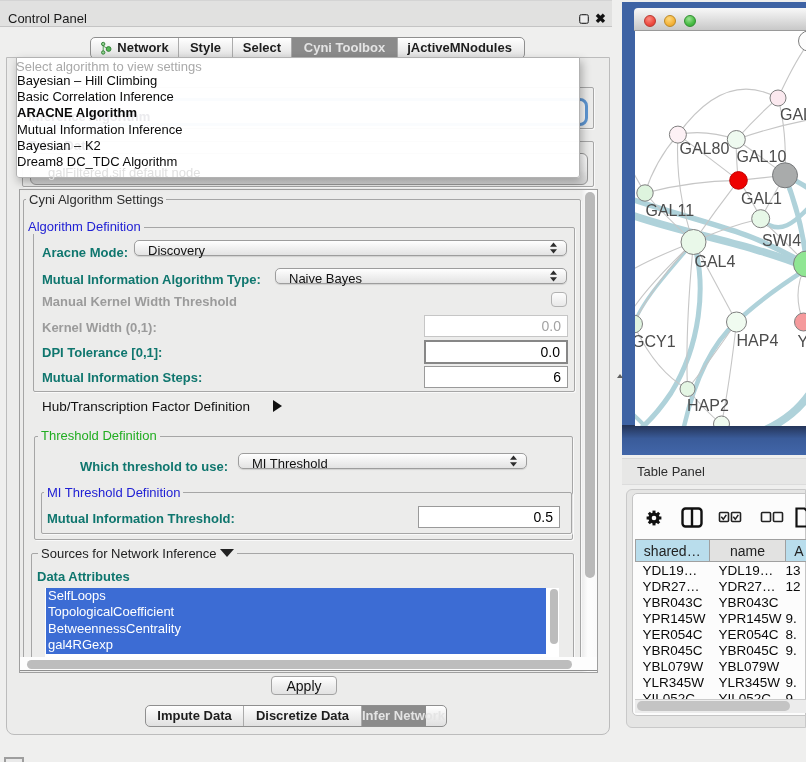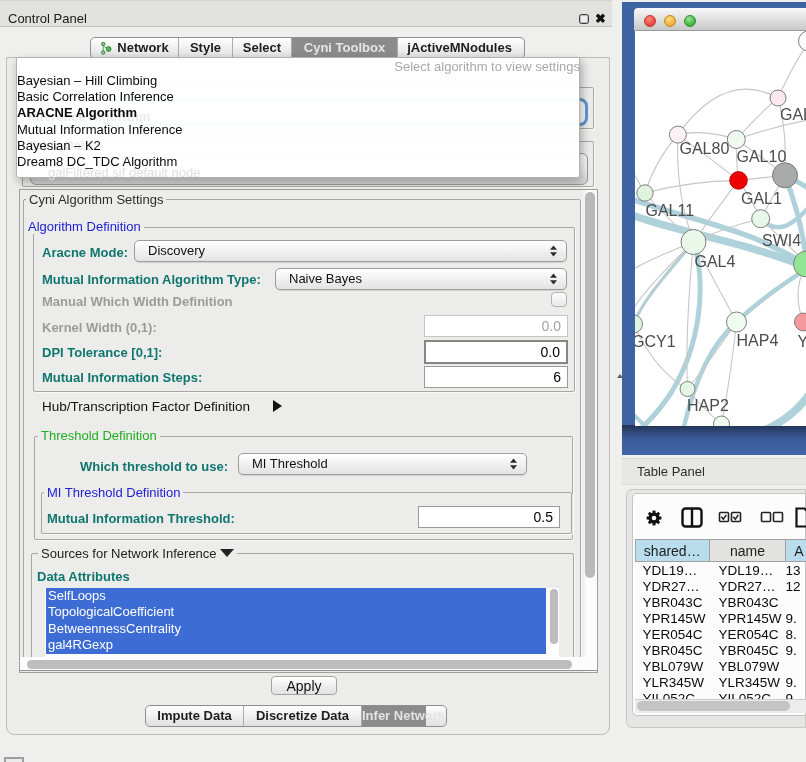--- a/index.html
+++ b/index.html
@@ -1,21 +1,21 @@
 <!DOCTYPE html>
 <html><head>
 <meta charset="utf-8">
 <style>
 * { margin:0; padding:0; box-sizing:border-box; }
 html,body { width:806px; height:762px; background:#efefee; font-family:"Liberation Sans",sans-serif; overflow:hidden; }
 .abs { position:absolute; }
 .gtitle { position:absolute; font-size:13px; background:#ececeb; padding:0 3px; line-height:14px; }
 .gbox { position:absolute; border:1px solid #a6a6a6; border-radius:2px; box-shadow:1px 1px 0 rgba(255,255,255,0.7); }
 .lbl { position:absolute; font-size:13px; font-weight:bold; color:#0f766e; white-space:nowrap; }
-.combo { position:absolute; height:22px; border:1px solid #9d9d9d; border-radius:5px; background:linear-gradient(#ffffff,#f2f2f2 45%,#e3e3e3); font-size:13px; color:#111; line-height:20px; padding-left:13px; box-shadow:0 1px 1px rgba(0,0,0,0.12); }
+.combo { position:absolute; height:16px; border:1px solid #9d9d9d; border-radius:5px; background:linear-gradient(#ffffff,#f2f2f2 45%,#e3e3e3); font-size:13px; color:#111; line-height:20px; padding-left:13px; box-shadow:0 1px 1px rgba(0,0,0,0.12); }
 .carr { position:absolute; right:8px; top:50%; margin-top:-6px; }
 .tfield { position:absolute; background:#fff; font-size:14px; text-align:right; padding-right:6px; color:#000; }
 .tabstrip { position:absolute; height:22px; white-space:nowrap; font-size:0; border:1px solid #8f8f8f; border-radius:5px; background:linear-gradient(#ffffff,#ececec 60%,#e0e0e0); overflow:hidden; }
 .toptab { display:inline-block; height:20px; line-height:19px; font-size:13px; font-weight:bold; color:#1d1d1d; text-align:center; border-left:1px solid #ababab; vertical-align:top; }
 .toptab:first-child { border-left:none; }
 .seltab { background:#8b8b8b; color:#e4e4e4; }
 </style>
 </head>
 <body>
 
@@ -53,21 +53,21 @@
 <div class="lbl" style="left:42px;top:245px;">Aracne Mode:</div>
 <div class="combo" style="left:134px;top:240px;width:433px;">Discovery<svg class="carr" width="9" height="12" viewBox="0 0 9 12">
       <path d="M4.5 0.5 L8 4.8 H1 z" fill="#2d2d2d"></path>
       <path d="M4.5 11.5 L1 7.2 H8 z" fill="#2d2d2d"></path>
     </svg></div>
 <div class="lbl" style="left:42px;top:272px;">Mutual Information Algorithm Type:</div>
 <div class="combo" style="left:275px;top:268px;width:292px;">Naive Bayes<svg class="carr" width="9" height="12" viewBox="0 0 9 12">
       <path d="M4.5 0.5 L8 4.8 H1 z" fill="#2d2d2d"></path>
       <path d="M4.5 11.5 L1 7.2 H8 z" fill="#2d2d2d"></path>
     </svg></div>
-<div class="lbl" style="left:42px;top:294px;color:#9b9b9b;">Manual Which Width Definition</div>
+<div class="lbl" style="left:42px;top:294px;color:#9b9b9b;">Manual Kernel Width Threshold</div>
 <div class="abs" style="left:551px;top:292px;width:16px;height:15px;border:1px solid #b2b2b2;border-radius:4px;background:linear-gradient(#fdfdfd,#e8e8e8);"></div>
 <div class="lbl" style="left:42px;top:320px;color:#9b9b9b;">Kernel Width (0,1):</div>
 <div class="tfield" style="left:424px;top:315px;width:144px;height:22px;border:1px solid #c6c6c6;color:#a3a3a3;line-height:20px;">0.0</div>
 <div class="lbl" style="left:42px;top:345px;">DPI Tolerance [0,1]:</div>
 <div class="tfield" style="left:424px;top:340px;width:144px;height:24px;border:2px solid #878787;line-height:20px;">0.0</div>
 <div class="lbl" style="left:42px;top:370px;">Mutual Information Steps:</div>
 <div class="tfield" style="left:424px;top:366px;width:144px;height:22px;border:1px solid #9a9a9a;line-height:20px;">6</div>
 
 <div class="abs" style="left:42px;top:399px;font-size:13.5px;color:#111;">Hub/Transcription Factor Definition</div>
 <div class="abs" style="left:273px;top:400px;width:0;height:0;border-left:9px solid #111;border-top:6.5px solid transparent;border-bottom:6.5px solid transparent;"></div>
@@ -92,21 +92,21 @@
 <div class="abs" style="left:550px;top:589px;width:8px;height:55px;background:#bcbcbc;border-radius:4px;"></div>
 
 <div class="abs" style="left:20px;top:657px;width:577px;height:14px;background:#fdfdfd;"></div>
 <div class="abs" style="left:27px;top:660px;width:545px;height:9px;background:#bdbdbd;border-radius:4.5px;"></div>
 <div class="abs" style="left:20px;top:670px;width:577px;height:1px;background:#8f8f8f;"></div>
 
 <div class="abs" style="left:16px;top:57px;width:564px;height:121px;background:rgba(255,255,255,0.97);border:1px solid #b2b2b2;border-radius:0 0 3px 3px;box-shadow:2px 4px 10px rgba(0,0,0,0.3);"></div>
 <div class="abs" style="left:28px;top:85px;font-size:13px;font-weight:bold;color:#ebebee;margin-top:24px;">Inference Algorithm</div>
 <div class="abs" style="left:28px;top:138px;font-size:13px;font-weight:bold;color:#ebebee;">Table Data</div>
 <div class="abs" style="left:48px;top:165px;font-size:13px;color:#e0e0e0;">galFiltered.sif default node</div>
-<div class="abs" style="left:16px;top:59px;width:564px;text-align:right;font-size:13px;color:#a9a9a9;">Select algorithm to view settings</div>
+<div class="abs" style="left:16px;top:59px;width:564px;text-align:left;font-size:13px;color:#a9a9a9;">Select algorithm to view settings</div>
 <div class="abs" style="left:17px;top:73px;font-size:13px;color:#0a0a0a;line-height:16.2px;white-space:nowrap;">Bayesian – Hill Climbing<br>Basic Correlation Inference<br><b>ARACNE Algorithm</b><br>Mutual Information Inference<br>Bayesian – K2<br>Dream8 DC_TDC Algorithm</div>
 
 <div class="abs" style="left:271px;top:676px;width:66px;height:19px;border:1px solid #a3a3a3;border-radius:4px;background:linear-gradient(#ffffff,#ededed 55%,#e2e2e2);text-align:center;font-size:14px;font-weight:normal;color:#111;line-height:18px;">Apply</div>
 <div class="tabstrip" style="left:145px;top:705px;width:302px;">
 <span class="toptab" style="width:97px;">Impute Data</span><span class="toptab" style="width:118px;">Discretize Data</span><span class="toptab seltab" style="width:65px;">Infer Network</span>
 </div>
 
 <div class="abs" style="left:4px;top:757px;width:20px;height:12px;border:2px solid #9e9e9e;background:#eaeaea;"></div>
 
 <div class="abs" style="left:622px;top:2px;width:184px;height:423px;background:#3e63a4;"></div>

